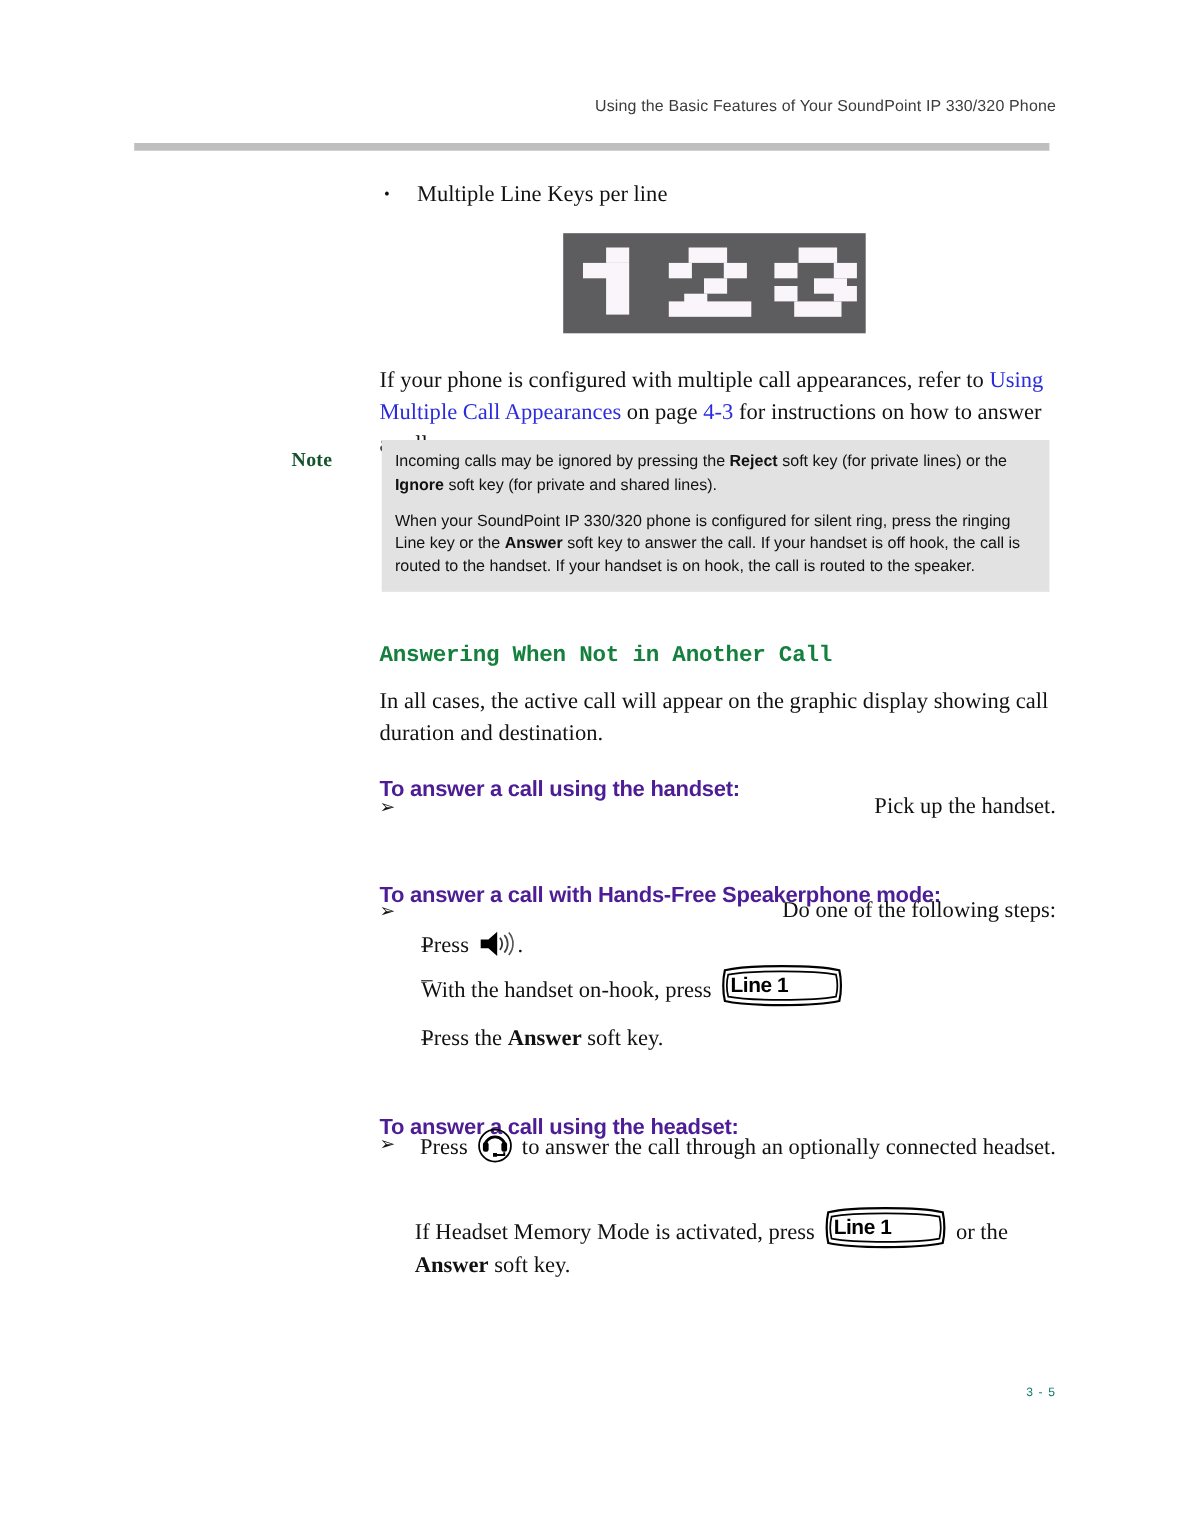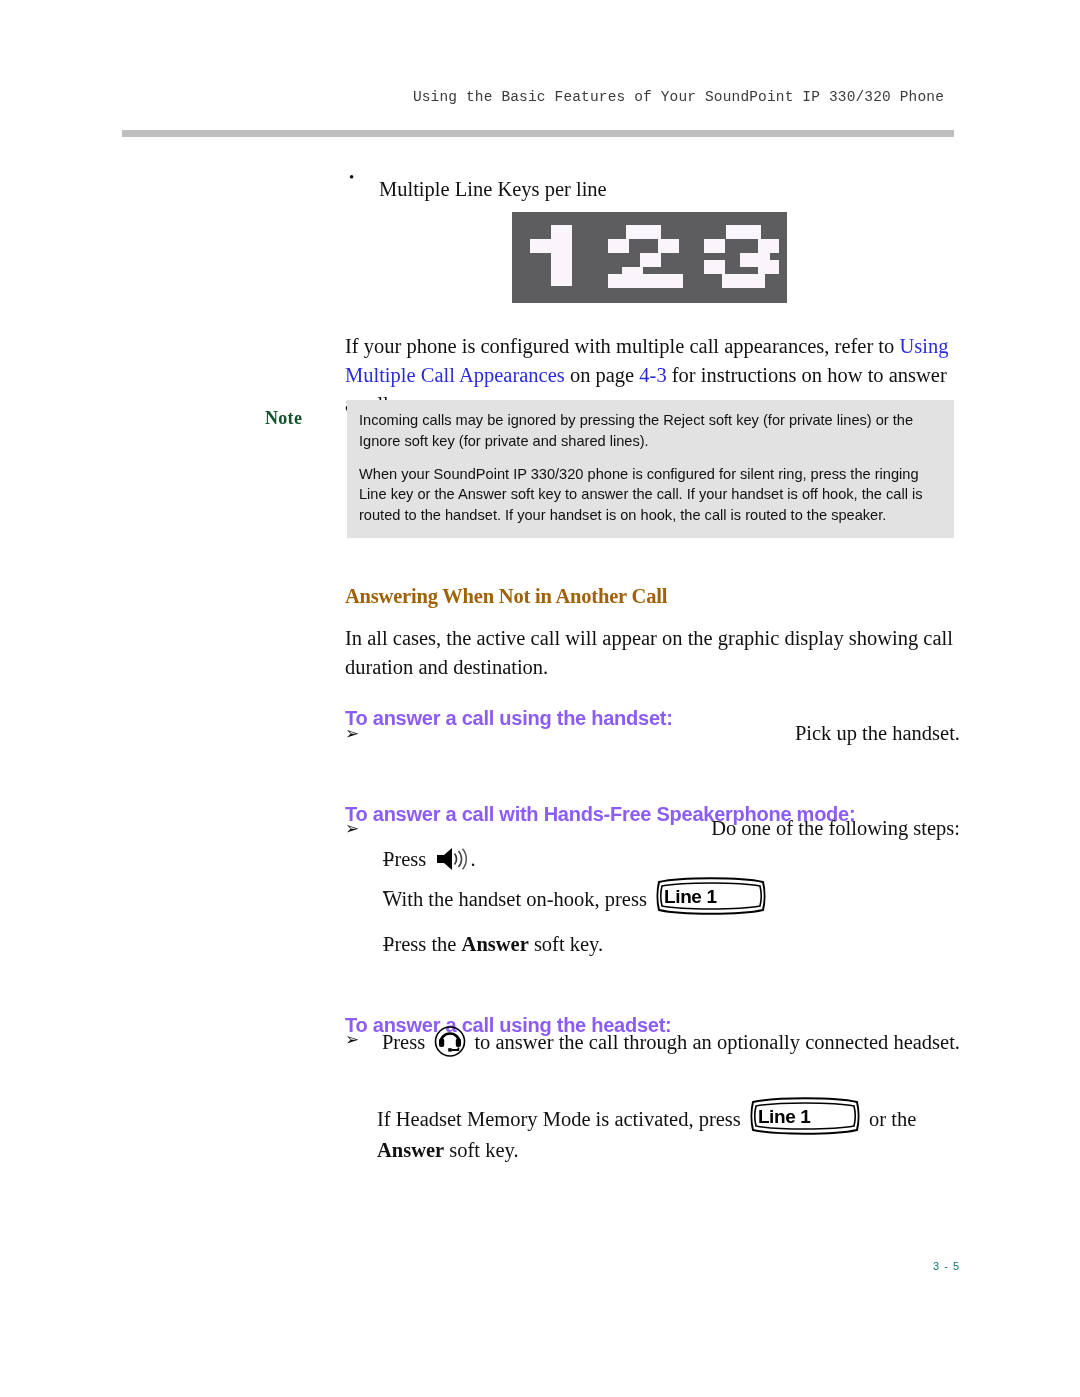--- a/index.html
+++ b/index.html
@@ -18,23 +18,23 @@
 
   
   .page-header {
     position: absolute;
     left: 0; top: 0;
     width: 1080px;
     height: 140px;
   }
   .header-text {
     position: absolute;
-    right: 136px;
+    right: 120px;
     top: 105px;
-    font-family: Liberation Mono, monospace;
+    font-family: Liberation Sans, sans-serif;
     font-size: 14.5px;
     letter-spacing: 0.15px;
     color: #3b3b3b;
     white-space: nowrap;
     transform: translateY(-100%);
   }
   .header-rule {
     position: absolute;
     left: 122px;
     top: 130px;
@@ -62,21 +62,21 @@
     width: 612px;
     font-size: 20.5px;
     line-height: 28px;
   }
   .bullet-mark {
     position: absolute;
     left: 4px; top: 0;
     font-size: 15px;
     line-height: 28px;
   }
-  .bullet-text { margin-left: 34px; display: block; margin-top: 12px; }
+  .bullet-text { margin-left: 34px; display: block; }
 
   
   .lcd {
     position: absolute;
     left: 512px;
     top: 212px;
     width: 275px;
     height: 91px;
     background: #5d5c5e;
   }
@@ -115,48 +115,48 @@
     padding: 10px 14px 10px 12px;
   }
   .note-p {
     font-family: "Liberation Sans", sans-serif;
     font-size: 14.6px;
     line-height: 20.8px;
     color: #111;
     margin: 0 0 12px 0;
   }
   .note-p:last-child { margin-bottom: 0; }
-  .note-p b { font-weight: normal; }
+  .note-p b { font-weight: bold; }
 
   
   .h2 {
     position: absolute;
     left: 345px;
     top: 568px;
-    font-family: Liberation Serif, serif;
+    font-family: Liberation Mono, monospace;
     font-weight: bold;
     font-size: 20.5px;
-    color: #a16207;
+    color: #15803d;
     letter-spacing: -0.2px;
   }
   .p-allcases {
     position: absolute;
     left: 345px;
     top: 603px;
     width: 615px;
   }
 
   
   .h3 {
     position: absolute;
     left: 345px;
     font-family: "Liberation Sans", sans-serif;
     font-weight: bold;
     font-size: 20px;
-    color: #8b5cf6;
+    color: #4c1d95;
     letter-spacing: -0.25px;
     white-space: nowrap;
   }
   .h3-handset      { top: 687px; }
   .h3-speakerphone { top: 783px; }
   .h3-headset      { top: 994px; }
 
   
   .step {
     position: absolute;

